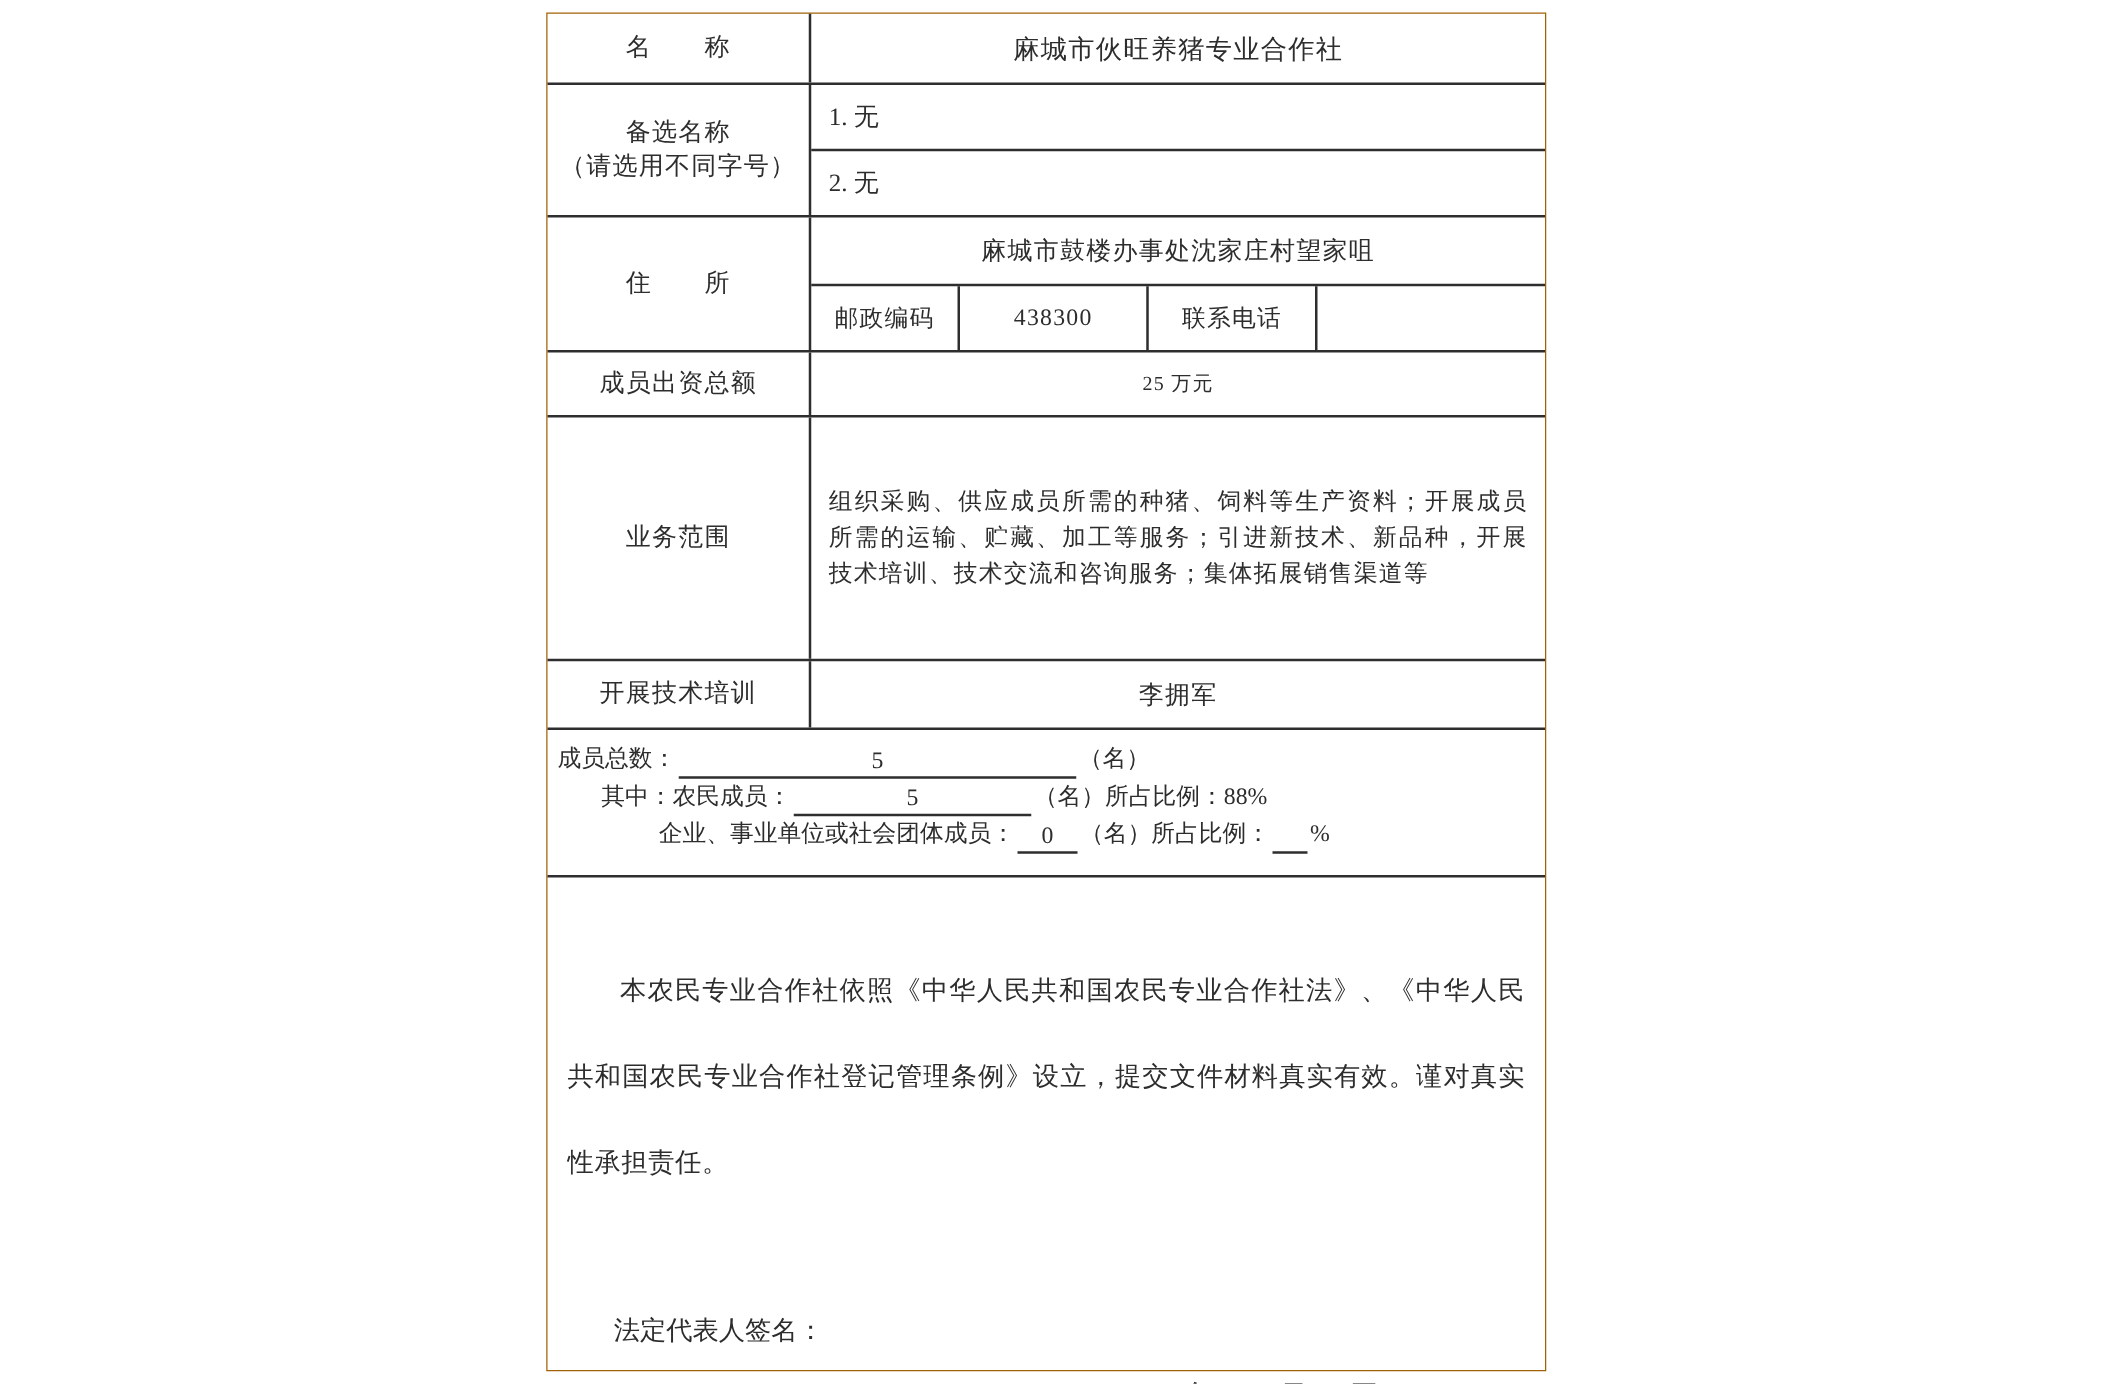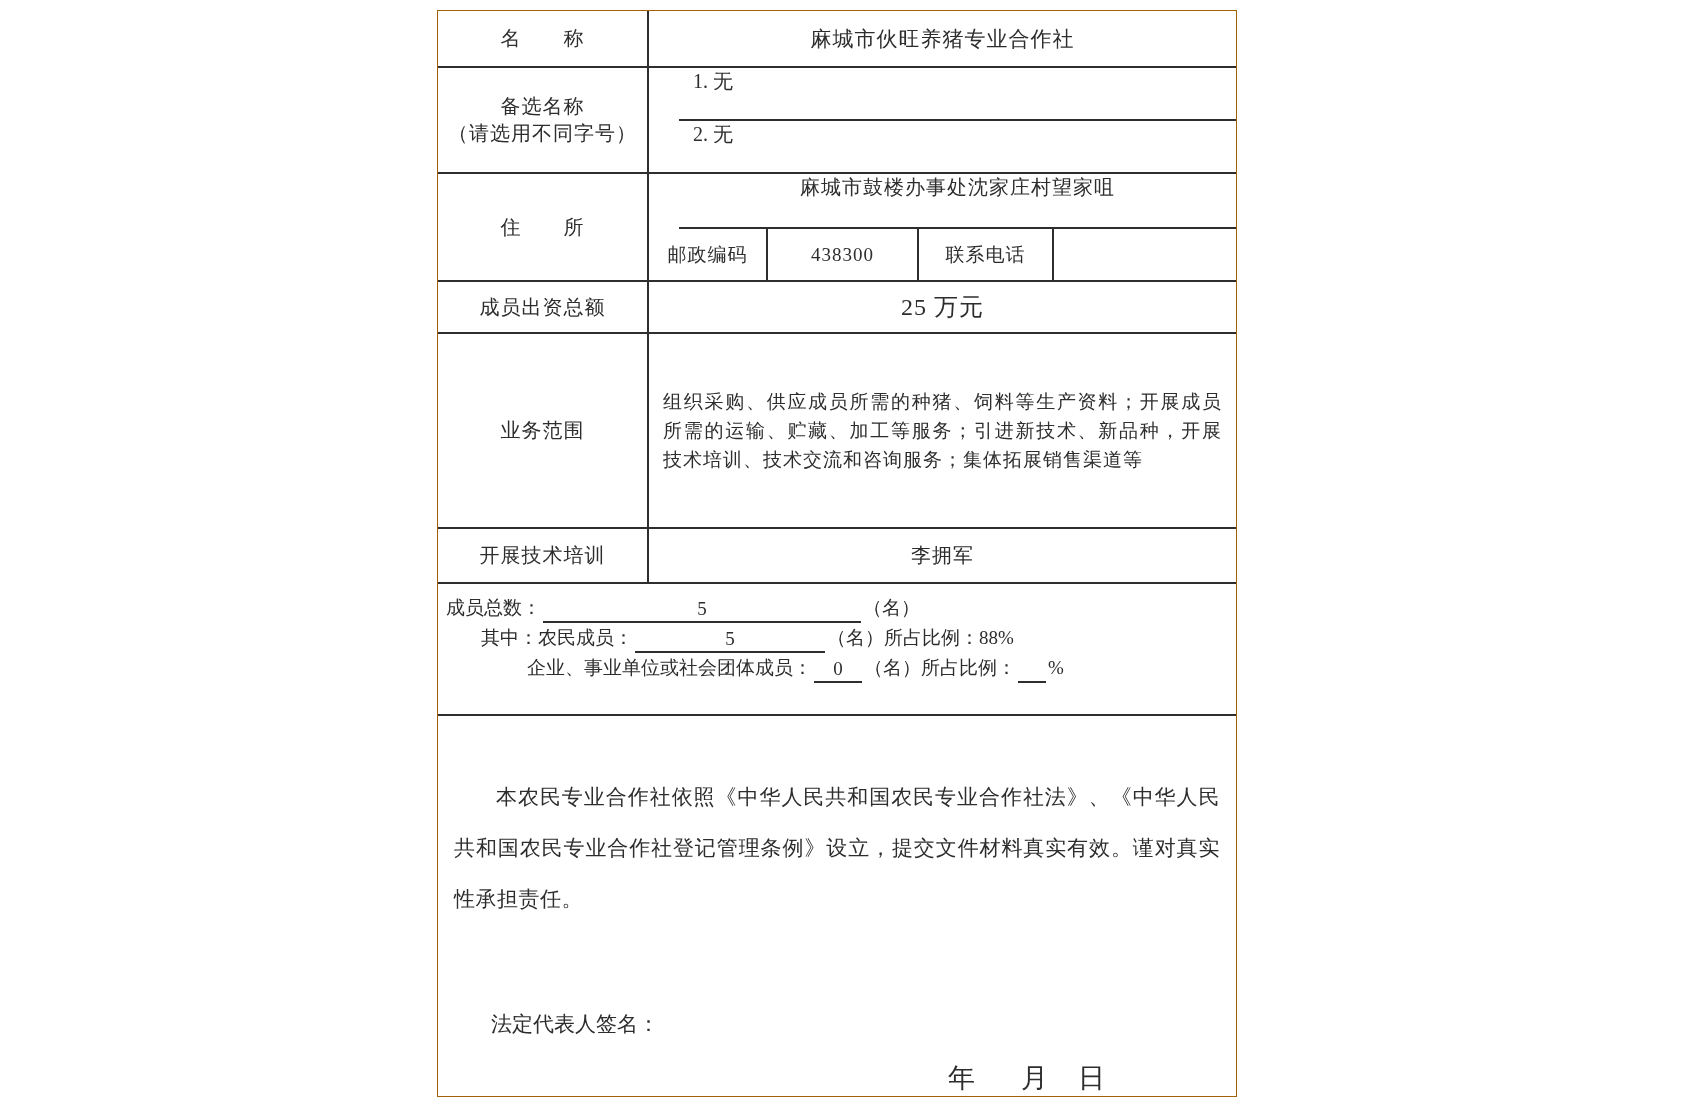--- a/index.html
+++ b/index.html
@@ -28,21 +28,21 @@
     align-items: center; justify-content: center;
     font-size: 20px; letter-spacing: 1px;
     text-align: center; line-height: 27px;
   }
   .value-cell {
     flex: 1;
     display: flex; align-items: center; justify-content: center;
     font-size: 21px; letter-spacing: 1px;
   }
   .value-col { flex: 1; display: flex; flex-direction: column; }
-  .sub-row { display: flex; flex: 1; margin-left: 30px; }
+  .sub-row { display: flex; align-items: center; flex: 1; }
   .sub-row.divided { border-bottom: 2px solid #2e2e2e; }
   .alt-option { font-size: 20px; padding-left: 14px; }
   .addr-line { justify-content: center; font-size: 20px; letter-spacing: 1px; }
   .postal-row { display: flex; flex: none; height: 51px; }
   .postal-cell {
     display: flex; align-items: center; justify-content: center;
     font-size: 19px; border-right: 2px solid #2e2e2e; letter-spacing: 1px;
   }
   .postal-cell.w-label { width: 119px; flex: none; }
   .postal-cell.w-code  { width: 151px; flex: none; }
@@ -75,21 +75,21 @@
   .ul.w-org    { width: 48px; }
   .ul.w-pct    { width: 28px; }
   .indent-1 { padding-left: 35px; }
   .indent-2 { padding-left: 81px; }
   .declaration-block {
     flex: 1;
     padding: 56px 16px 0 16px;
     display: flex; flex-direction: column;
   }
   .decl-text {
-    font-size: 21px; line-height: 51px;
+    font-size: 21px; line-height: 69px;
     text-indent: 2em; text-align: justify;
     letter-spacing: 0.5px;
   }
   .sig-line {
     margin-top: 84px; padding-left: 37px;
     font-size: 21px; line-height: 30px;
   }
   .date-line {
     margin-top: 24px; padding-left: 494px;
     font-size: 27px; line-height: 30px;
@@ -97,21 +97,21 @@
   }
   .date-line .y { margin-right: 46px; }
   .date-line .m { margin-right: 30px; }
   
   .r-name   { height: 57px; }
   .r-alt    { height: 106px; }
   .r-addr   { height: 108px; }
   .r-cap    { height: 52px; }
   .r-scope  { height: 195px; }
   .r-legal  { height: 55px; }
-  .r-members{ height: 132px; display: block; }
+  .r-members{ height: 118px; display: block; }
   .r-decl   { flex: 1; display: block; }
 </style>
 </head>
 <body>
 
 <div class="form-table">
 
   <div class="row r-name">
     <div class="label-cell">名　　称</div>
     <div class="value-cell">麻城市伙旺养猪专业合作社</div>
@@ -142,21 +142,21 @@
         <div class="postal-cell w-label">邮政编码</div>
         <div class="postal-cell w-code">438300</div>
         <div class="postal-cell w-phone">联系电话</div>
         <div class="postal-cell w-blank"></div>
       </div>
     </div>
   </div>
 
   <div class="row r-cap">
     <div class="label-cell">成员出资总额</div>
-    <div class="value-cell" style="font-size:24px;">25 万元</div>
+    <div class="value-cell" style="font-size:16px;">25 万元</div>
   </div>
 
   <div class="row r-scope">
     <div class="label-cell">业务范围</div>
     <div class="scope-cell">
       <div class="scope-text">组织采购、供应成员所需的种猪、饲料等生产资料；开展成员所需的运输、贮藏、加工等服务；引进新技术、新品种，开展技术培训、技术交流和咨询服务；集体拓展销售渠道等</div>
     </div>
   </div>
 
   <div class="row r-legal">

